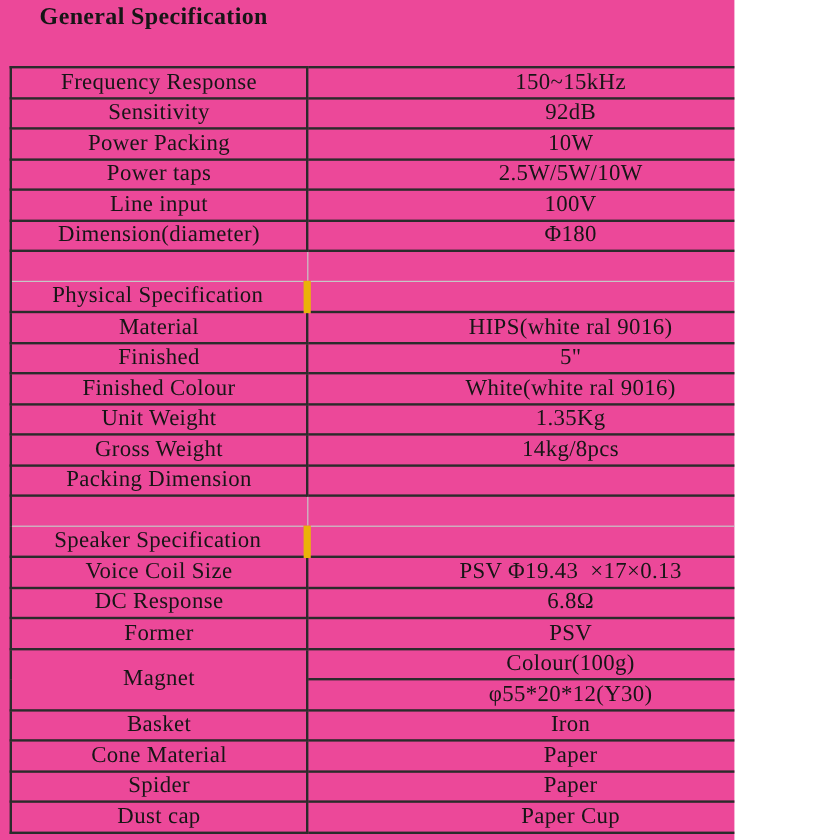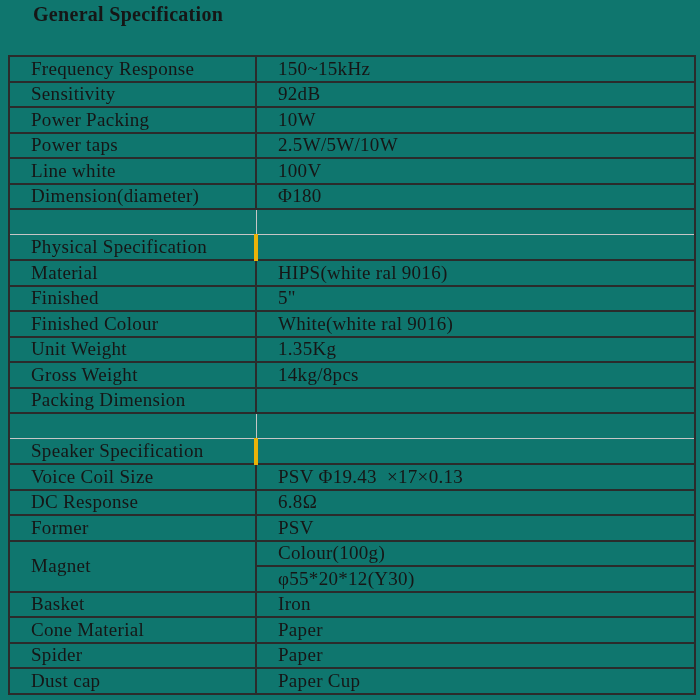--- a/index.html
+++ b/index.html
@@ -2,23 +2,23 @@
 <html><head>
 <meta charset="utf-8">
 <style>
   html, body {
     margin: 0;
     padding: 0;
     background: #ffffff;
   }
   .canvas {
     position: relative;
-    width: 700px;
+    width: 612px;
     height: 700px;
-    background: #0f766e;
+    background: #ec4899;
     overflow: hidden;
     font-family: "Liberation Serif", "DejaVu Serif", serif;
     color: #161616;
   }
   .page-title {
     position: absolute;
     left: 33px;
     top: 3px;
     margin: 0;
     font-size: 20px;
@@ -33,38 +33,39 @@
     width: 686px;
     border-collapse: collapse;
     table-layout: fixed;
     border: 2px solid #2b2b2b;
   }
   col.c1 { width: 247px; }
   col.c2 { width: 439px; }
   tr { height: 25.5px; }
   td {
     border: 2px solid #2b2b2b;
-    padding: 0 21px;
+    padding: 0 8px;
+    text-align: center;
     vertical-align: middle;
     font-size: 19px;
     letter-spacing: 0.3px;
     white-space: nowrap;
     overflow: hidden;
   }
   
   tr.spacer td {
     border-bottom: 1px solid #c6c6c6;
   }
   tr.spacer td.lbl { border-right: 1px solid #c6c6c6; }
   tr.spacer td.val { border-left: 1px solid #c6c6c6; }
   
   tr.section td {
     border-top: 1px solid #c6c6c6;
   }
-  tr.section td.lbl { border-right: 4px solid #eab308; }
+  tr.section td.lbl { border-right: 6px solid #eab308; }
   tr.section td.val { border-left: 1px solid #c6c6c6; }
 </style>
 </head>
 <body>
 
 <div class="canvas">
 
   <h1 class="page-title">General Specification</h1>
 
   <table class="spec">
@@ -83,21 +84,21 @@
       </tr>
       <tr class="data">
         <td class="lbl">Power Packing</td>
         <td class="val">10W</td>
       </tr>
       <tr class="data">
         <td class="lbl">Power taps</td>
         <td class="val">2.5W/5W/10W</td>
       </tr>
       <tr class="data">
-        <td class="lbl">Line white</td>
+        <td class="lbl">Line input</td>
         <td class="val">100V</td>
       </tr>
       <tr class="data">
         <td class="lbl">Dimension(diameter)</td>
         <td class="val">Φ180</td>
       </tr>
 
       <tr class="spacer">
         <td class="lbl"></td>
         <td class="val"></td>

